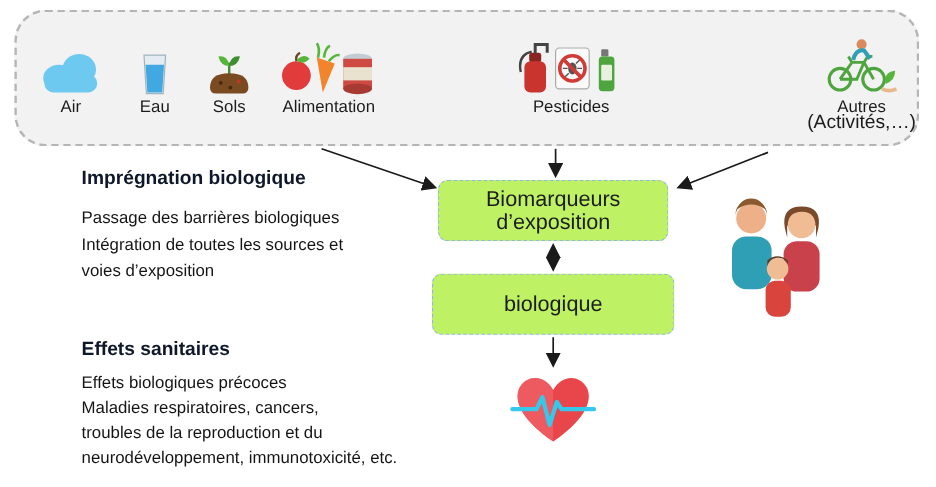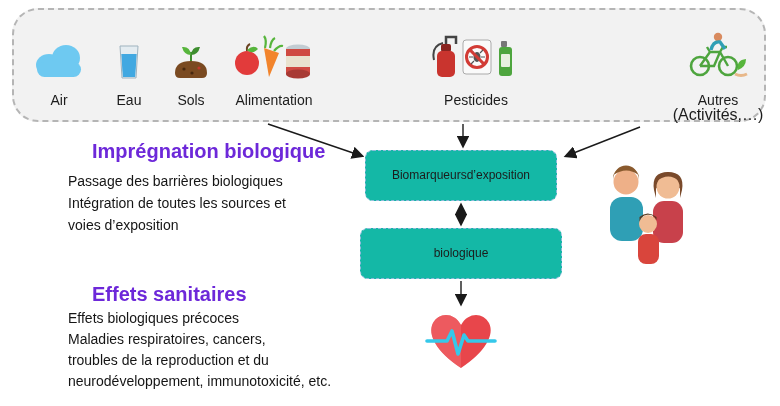--- a/index.html
+++ b/index.html
@@ -5,31 +5,31 @@
   html,body { margin:0; padding:0; background:#ffffff; }
   body { font-family:"Liberation Sans", sans-serif; }
   .canvas { position:relative; width:780px; height:406px; background:#ffffff; overflow:hidden; }
 
   
   .top-box { position:absolute; left:12px; top:8px; width:754px; height:114px;
              background:#f2f2f2; border:2px dashed #b5b5b5; border-radius:26px;
              box-sizing:border-box; }
   .src-item { position:absolute; top:12px; text-align:center; }
   .src-icon { display:flex; align-items:flex-end; justify-content:center; height:58px; }
-  .src-label { font-size:14px; color:#1c1c1c; margin-top:12px; line-height:16px; }
+  .src-label { font-size:14px; color:#1c1c1c; margin-top:0; line-height:16px; }
   .src-sublabel { font-size:16px; color:#1c1c1c; line-height:13px; }
 
   
-  .flow-box { position:absolute; background:#14b8a6; border:1.6px dashed #8fbadc;
+  .flow-box { position:absolute; background:#bef264; border:1.6px dashed #8fbadc;
               border-radius:8px; box-sizing:border-box;
-              display:flex; flex-direction:row; align-items:center; justify-content:center;
-              font-size:12px; color:#1c1c1c; line-height:19px; text-align:center; }
+              display:flex; flex-direction:column; align-items:center; justify-content:center;
+              font-size:18px; color:#1c1c1c; line-height:19px; text-align:center; }
 
   
-  .heading { position:absolute; font-weight:bold; font-size:20px; color:#6d28d9;margin-left:24px; }
+  .heading { position:absolute; font-weight:bold; font-size:16px; color:#0f172a; }
   .para { position:absolute; font-size:14px; color:#151515; line-height:22px; }
   .para2 { line-height:21px; }
 
   .overlay { position:absolute; left:0; top:0; pointer-events:none; }
   .abs { position:absolute; }
 </style>
 </head>
 <body>
 
 <div class="canvas">

